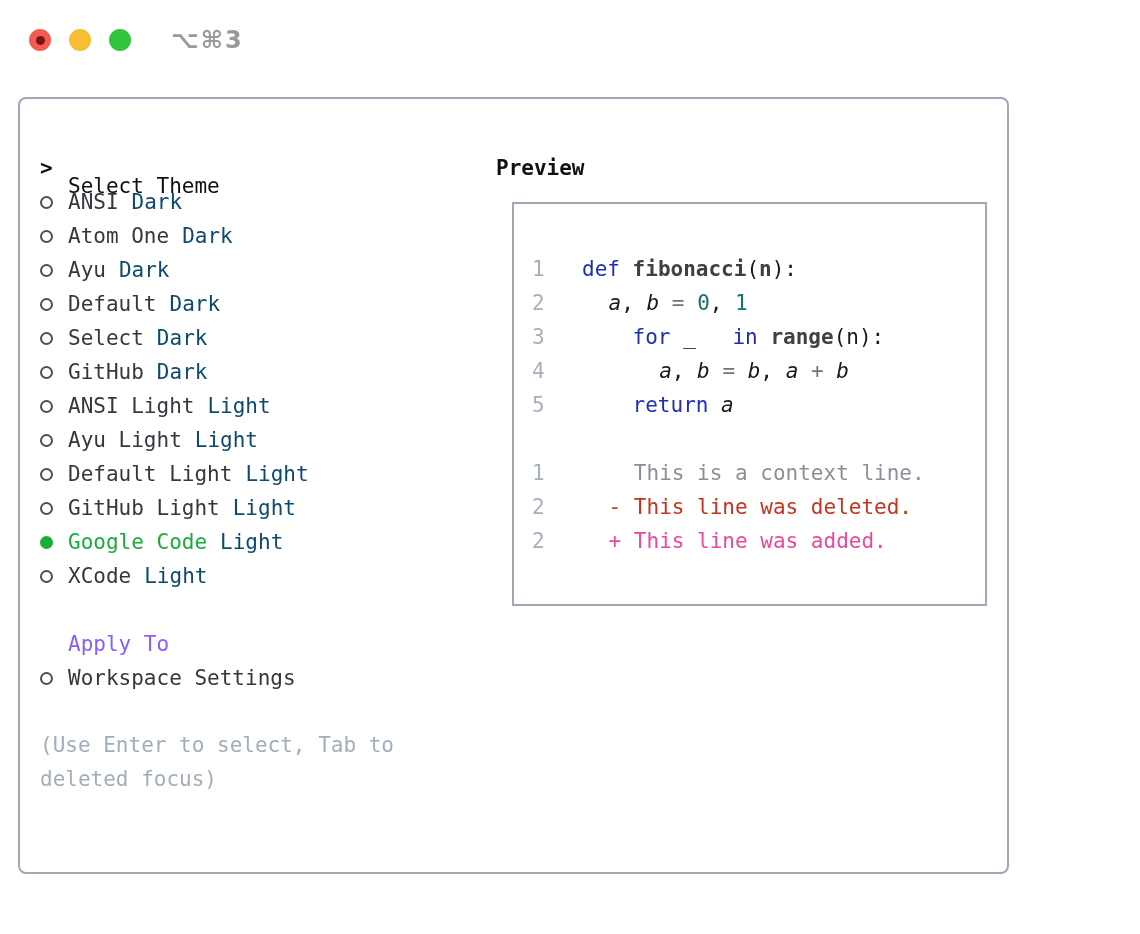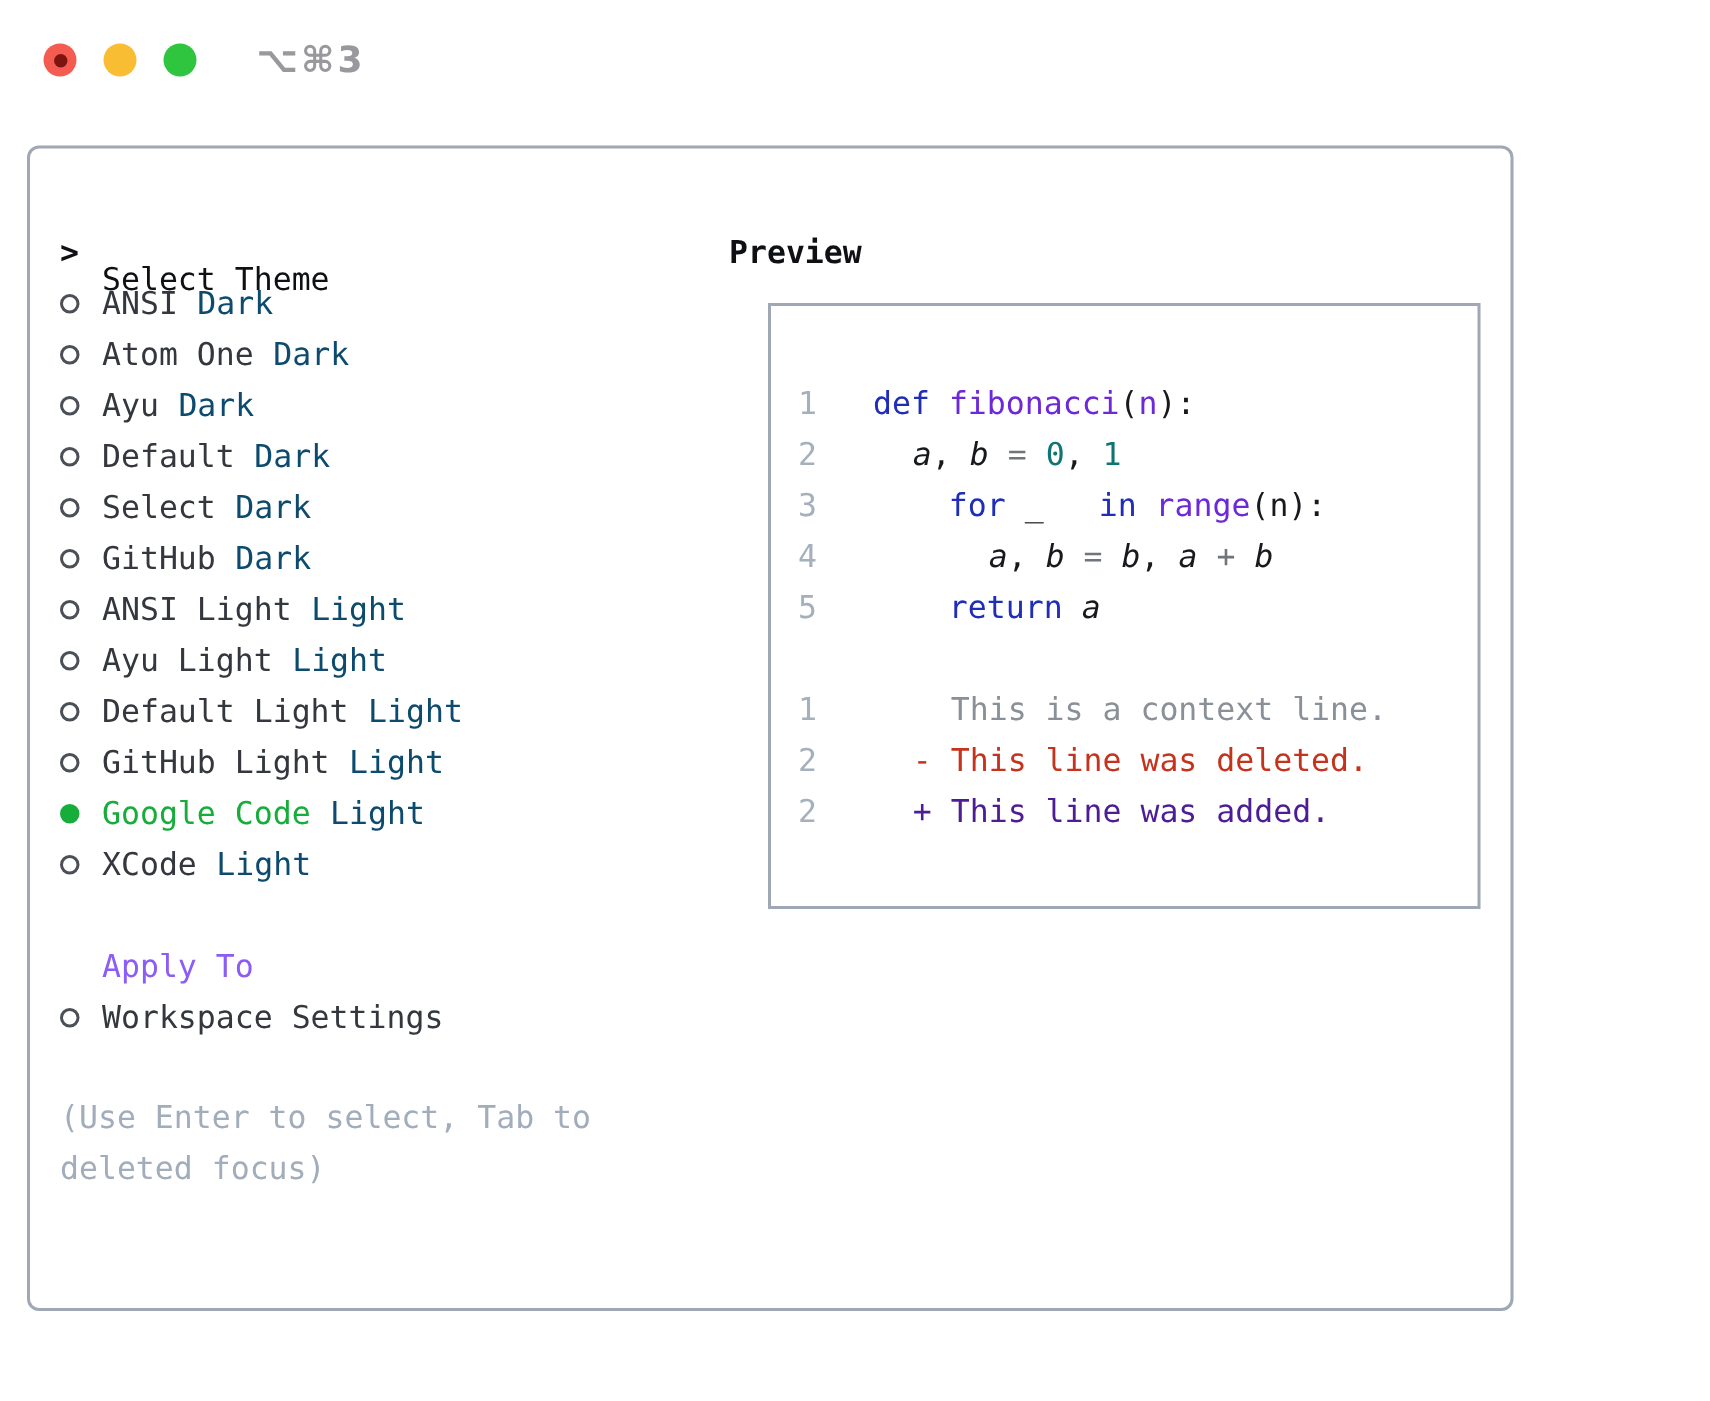--- a/index.html
+++ b/index.html
@@ -32,36 +32,36 @@
   .hdr{font-weight:normal;color:#0e1013;margin-top:36px;}
   .hdr2{color:#8b5cf6;}
   .bullet{width:13px;height:13px;border:2px solid #4b4f56;border-radius:50%;box-sizing:border-box;}
   .bullet.on{background:#17ad3a;border-color:#17ad3a;}
   .row.sel .tname{color:#17ad3a;}
   .variant{color:#0c4a6e;margin-left:13px;}
   .apply{margin-top:34px;}
   .hint{margin-top:33px;width:432px;font-size:21px;line-height:34px;color:#a2adbb;}
 
   
-  .preview-title{position:absolute;left:466px;top:52px;height:34px;line-height:34px;
+  .preview-title{position:absolute;left:476px;top:52px;height:34px;line-height:34px;
                  font-size:21px;font-weight:bold;color:#0e1013;}
   .preview-box{position:absolute;left:492px;top:103px;width:475px;height:404px;
                border:2px solid #9fa8b4;box-sizing:border-box;padding:48px 0 0 18px;}
   .cline{display:flex;height:34px;line-height:34px;font-size:21px;}
   .ln{width:26px;flex:none;color:#a5b0bd;}
   .codetxt{white-space:pre;}
   .tok-kwd{color:#1f2db8;margin-left:24px;}
-  .tok-typ{color:#6d28d9;}
+  .tok-typ{color:#404040;font-weight:bold;}
   .tok-lit{color:#0e7474;}
   .tok-pln{color:#17191d;}
   .tok-var{color:#17191d;font-style:italic;}
   .tok-op{color:#70757c;}
   .tok-ctx{color:#8a9097;}
   .tok-del{color:#c5331d;}
-  .tok-add{color:#4c1d95;}
+  .tok-add{color:#ec4899;}
 </style>
 </head>
 <body>
 
 <div class="window">
 
   <div class="titlebar">
     <span class="light red">
       <span class="dot"></span>
     </span>

